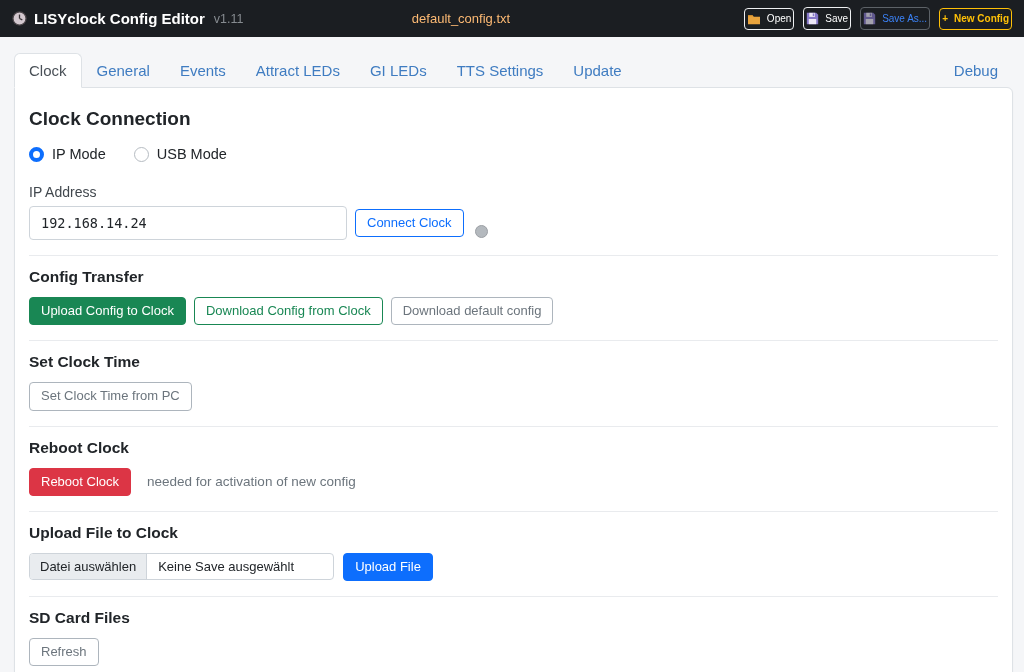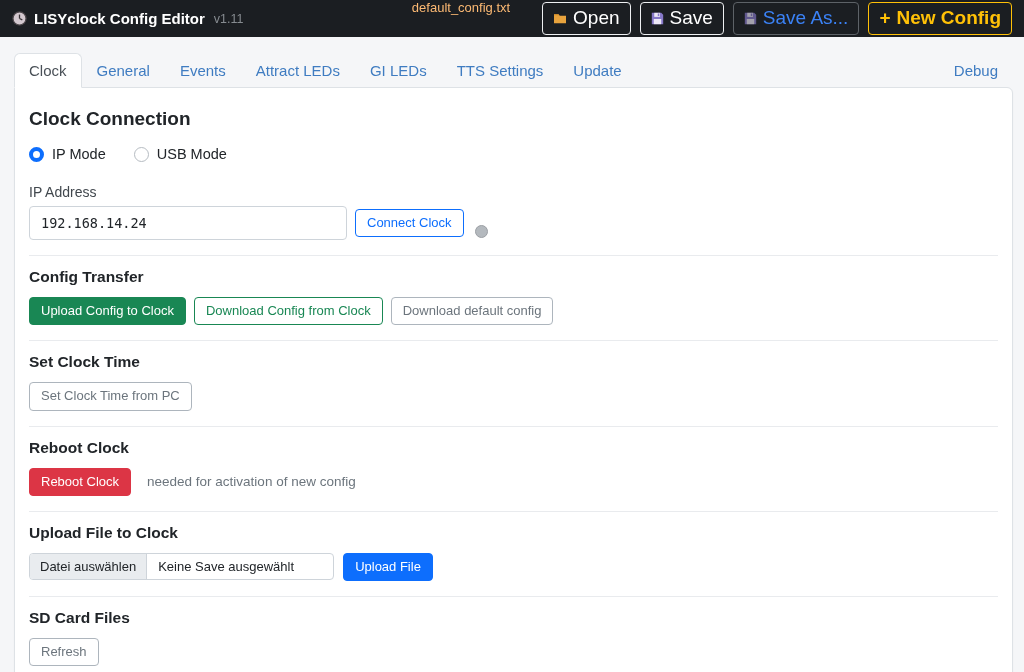--- a/index.html
+++ b/index.html
@@ -8,35 +8,35 @@
     width:1024px; height:672px;
     background:#f5f6f8;
     font-family:"Liberation Sans", sans-serif;
     color:#212529;
     overflow:hidden;
   }
 
   
   .navbar {
     height:37px; background:#1b1e22;
-    display:flex; 
+    display:flex; align-items:center;
     padding:0 12px; position:relative;
   }
   .brand { display:flex; align-items:center; gap:7px; }
   .brand-title { color:#ffffff; font-weight:bold; font-size:15px; }
   .brand-version { color:#868b90; font-size:12.5px; margin-left:2px; }
   .navbar-filename {
     position:absolute; left:461px; transform:translateX(-50%);
     color:#fdba74; font-size:13px;
   }
   .navbar-actions { margin-left:auto; display:flex; gap:9px; align-items:center; }
   .nav-btn {
     display:inline-flex; align-items:center; gap:6px;
     background:transparent; border:1px solid #eef0f2; color:#ffffff;
-    border-radius:4px; padding:4px 10px; font-size:19px;
+    border-radius:4px; padding:4px 2px; font-size:10px;
     font-family:inherit; cursor:pointer; line-height:1.2;
   }
   .nav-btn.disabled { border-color:#5d6267; color:#3b82f6; }
   .nav-btn.warning { border-color:#ffc107; color:#ffc107; font-weight:bold; }
   .nav-btn .plus { font-weight:bold; }
 
   
   .tabs-row {
     display:flex; align-items:center;
     width:999px; margin:16px 0 -1px 14px;

